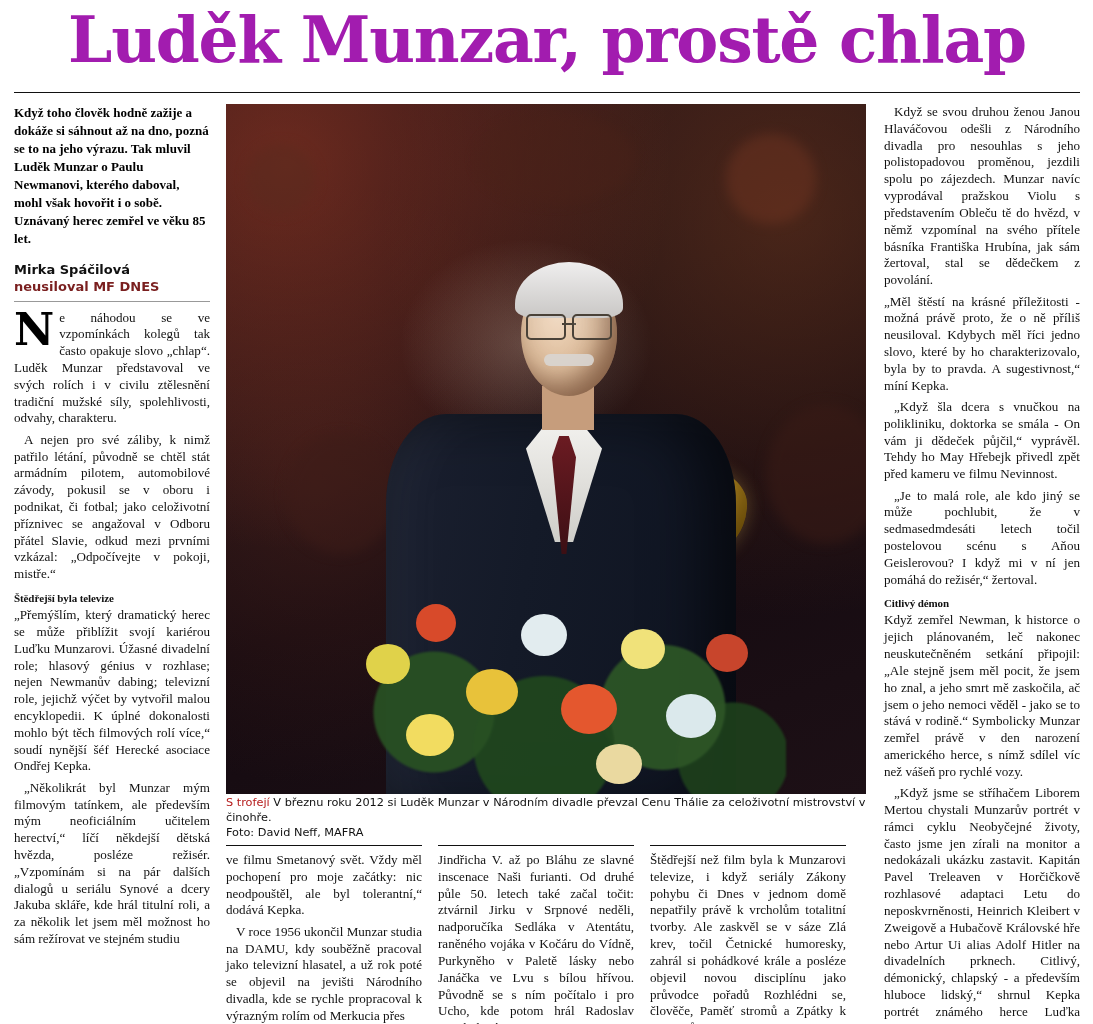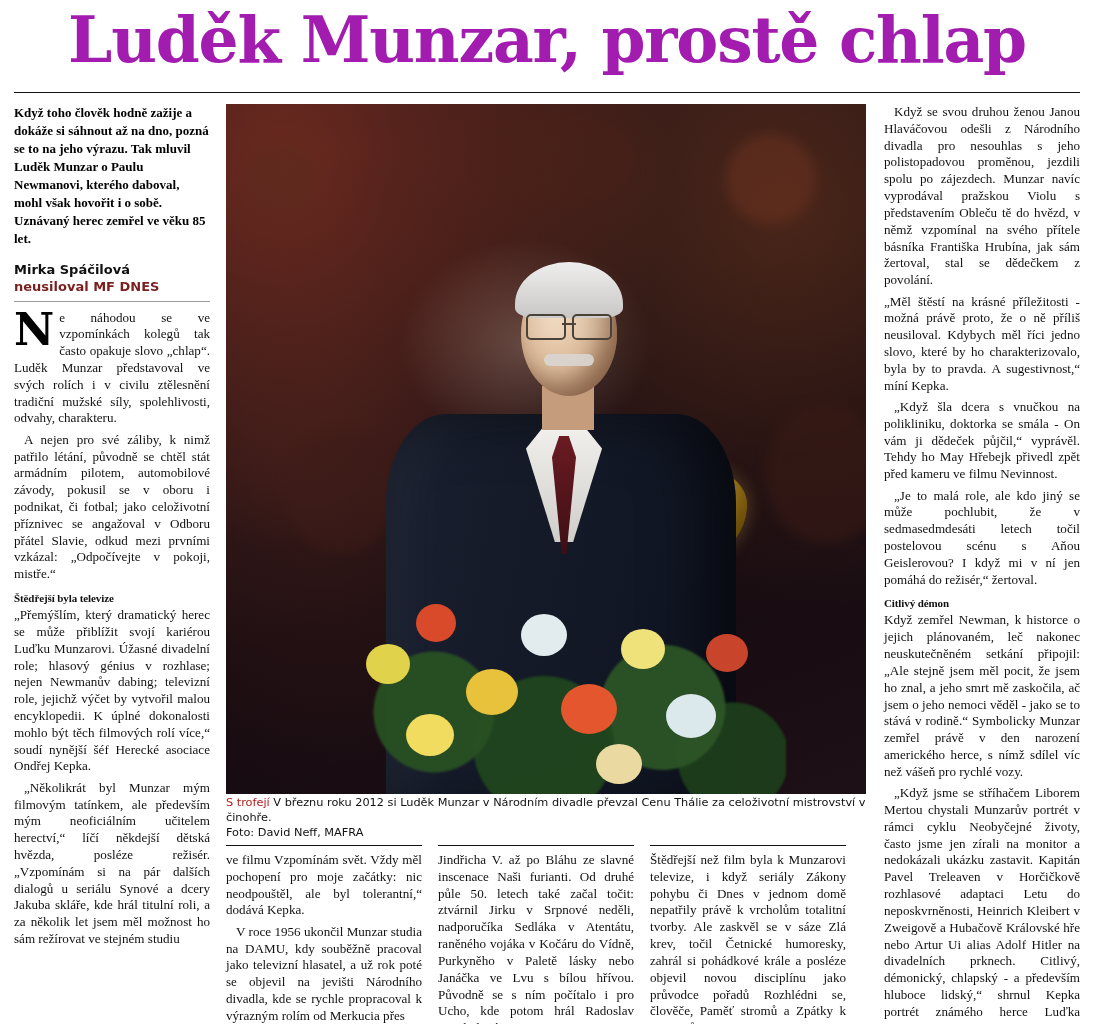--- a/index.html
+++ b/index.html
@@ -276,21 +276,21 @@
   </div>
 
   <div class="caption-strip">
     <span class="lbl">S trofejí</span>
     <span>V březnu roku 2012 si Luděk Munzar v Národním divadle převzal Cenu Thálie za celoživotní mistrovství v činohře.</span>
     <span class="credit">Foto: David Neff, MAFRA</span>
   </div>
 
   <div class="bot b1">
     <div class="topline"></div>
-    <p class="body">ve filmu Vzpomínám svět. Vždy měl pochopení pro moje začátky: nic neodpouštěl, ale byl tolerantní,“ dodává Kepka.</p>
+    <p class="body">ve filmu Smetanový svět. Vždy měl pochopení pro moje začátky: nic neodpouštěl, ale byl tolerantní,“ dodává Kepka.</p>
     <p class="body ind">V roce 1956 ukončil Munzar studia na DAMU, kdy souběžně pracoval jako televizní hlasatel, a už rok poté se objevil na jevišti Národního divadla, kde se rychle propracoval k výrazným rolím od Merkucia přes</p>
   </div>
   <div class="bot b2">
     <div class="topline"></div>
     <p class="body">Jindřicha V. až po Bláhu ze slavné inscenace Naši furianti. Od druhé půle 50. letech také začal točit: ztvárnil Jirku v Srpnové neděli, nadporučíka Sedláka v Atentátu, raněného vojáka v Kočáru do Vídně, Purkyněho v Paletě lásky nebo Janáčka ve Lvu s bílou hřívou. Původně se s ním počítalo i pro Ucho, kde potom hrál Radoslav Brzobohatý.</p>
   </div>
   <div class="bot b3">
     <div class="topline"></div>
     <p class="body">Štědřejší než film byla k Munzarovi televize, i když seriály Zákony pohybu či Dnes v jednom domě nepatřily právě k vrcholům totalitní tvorby. Ale zaskvěl se v sáze Zlá krev, točil Četnické humoresky, zahrál si pohádkové krále a posléze objevil novou disciplínu jako průvodce pořadů Rozhlédni se, člověče, Paměť stromů a Zpátky k pramenům.</p>
   </div>

